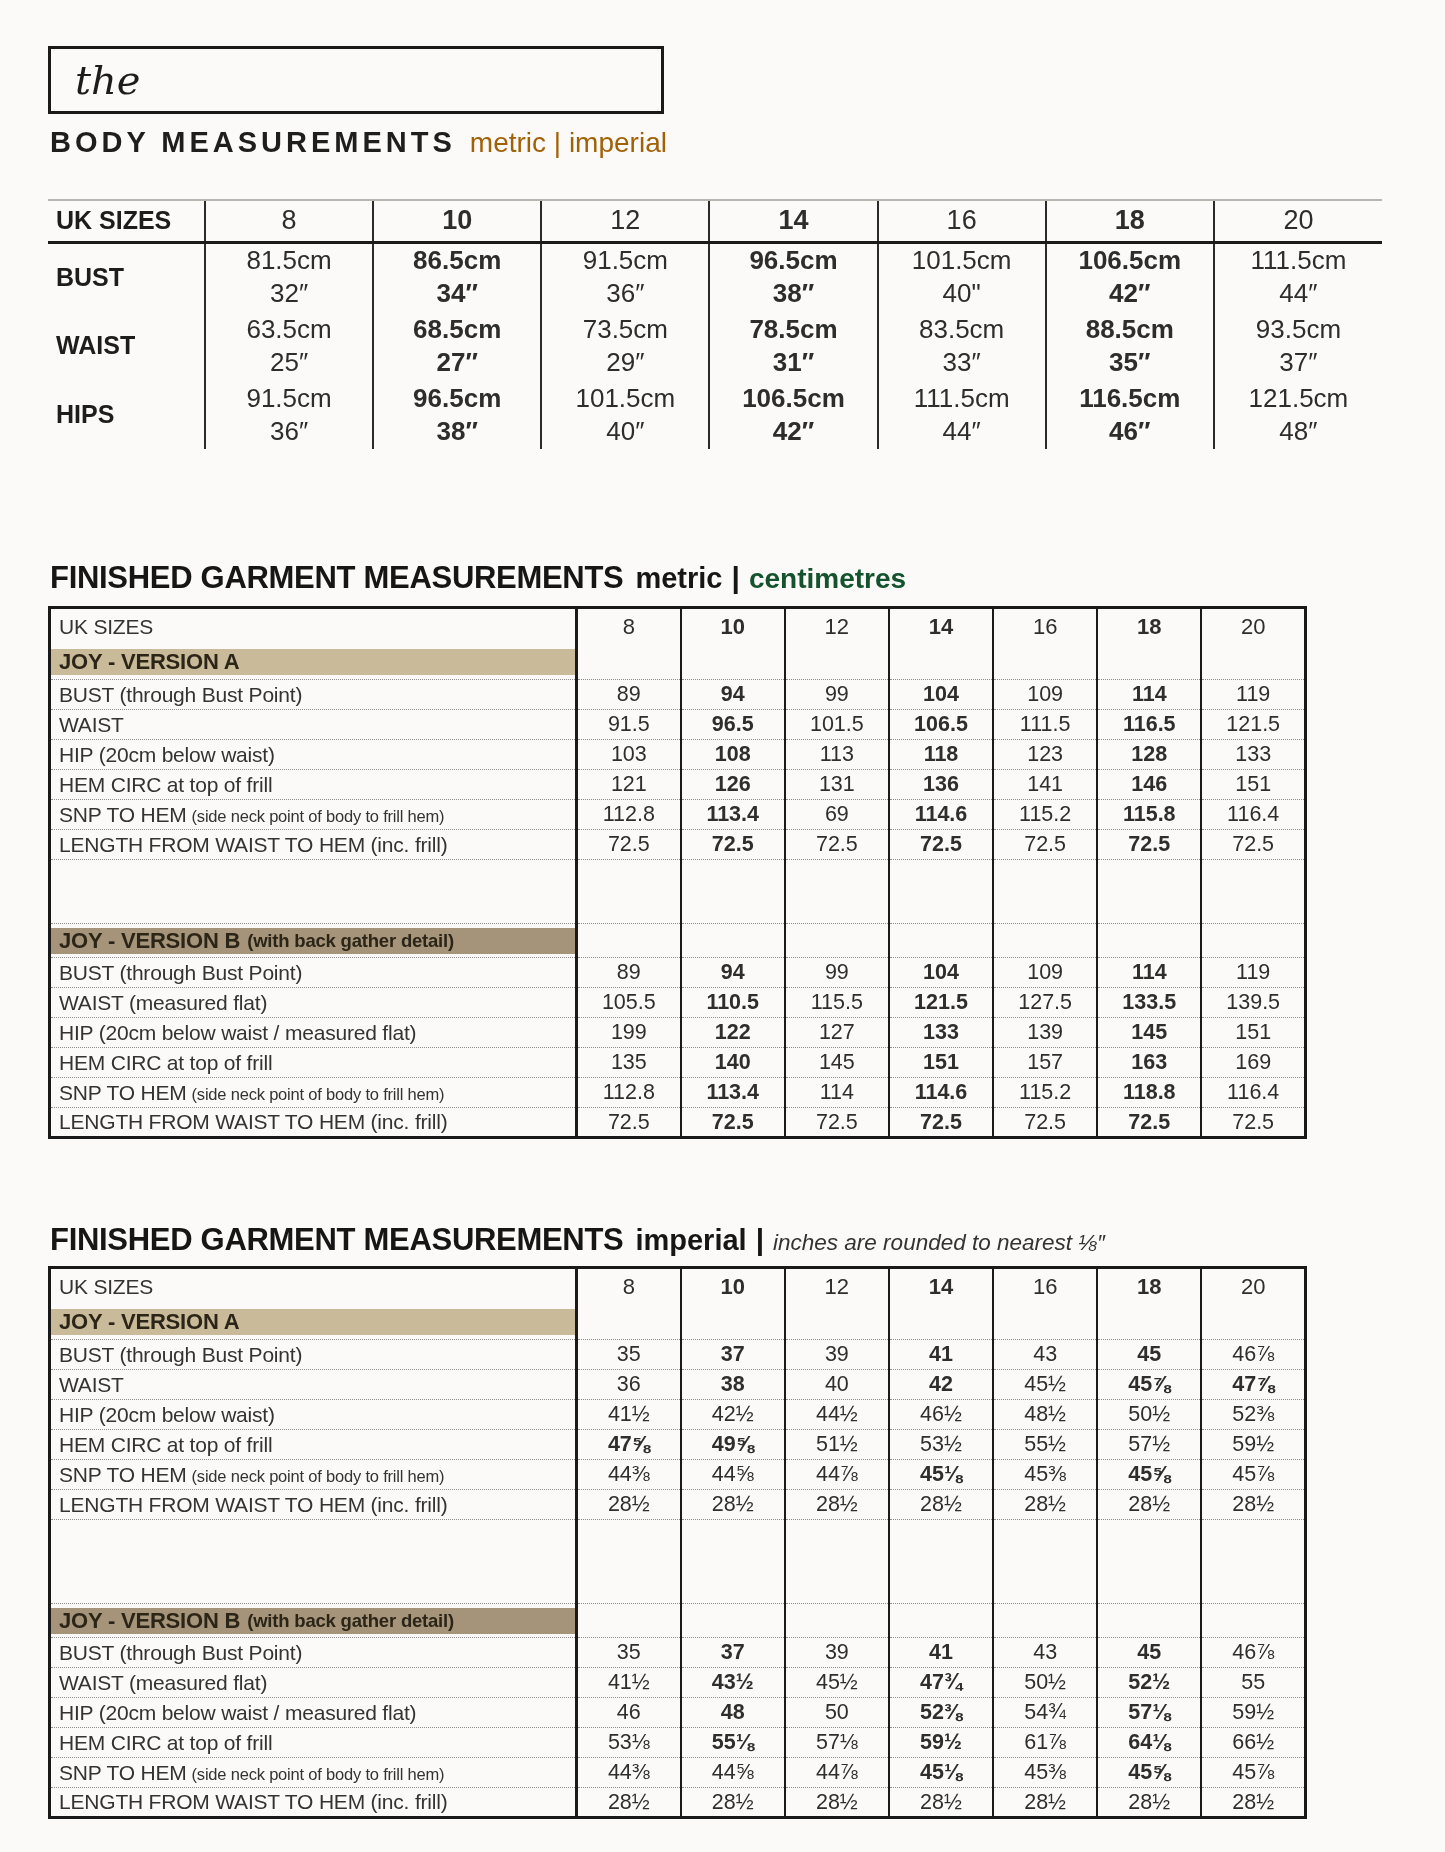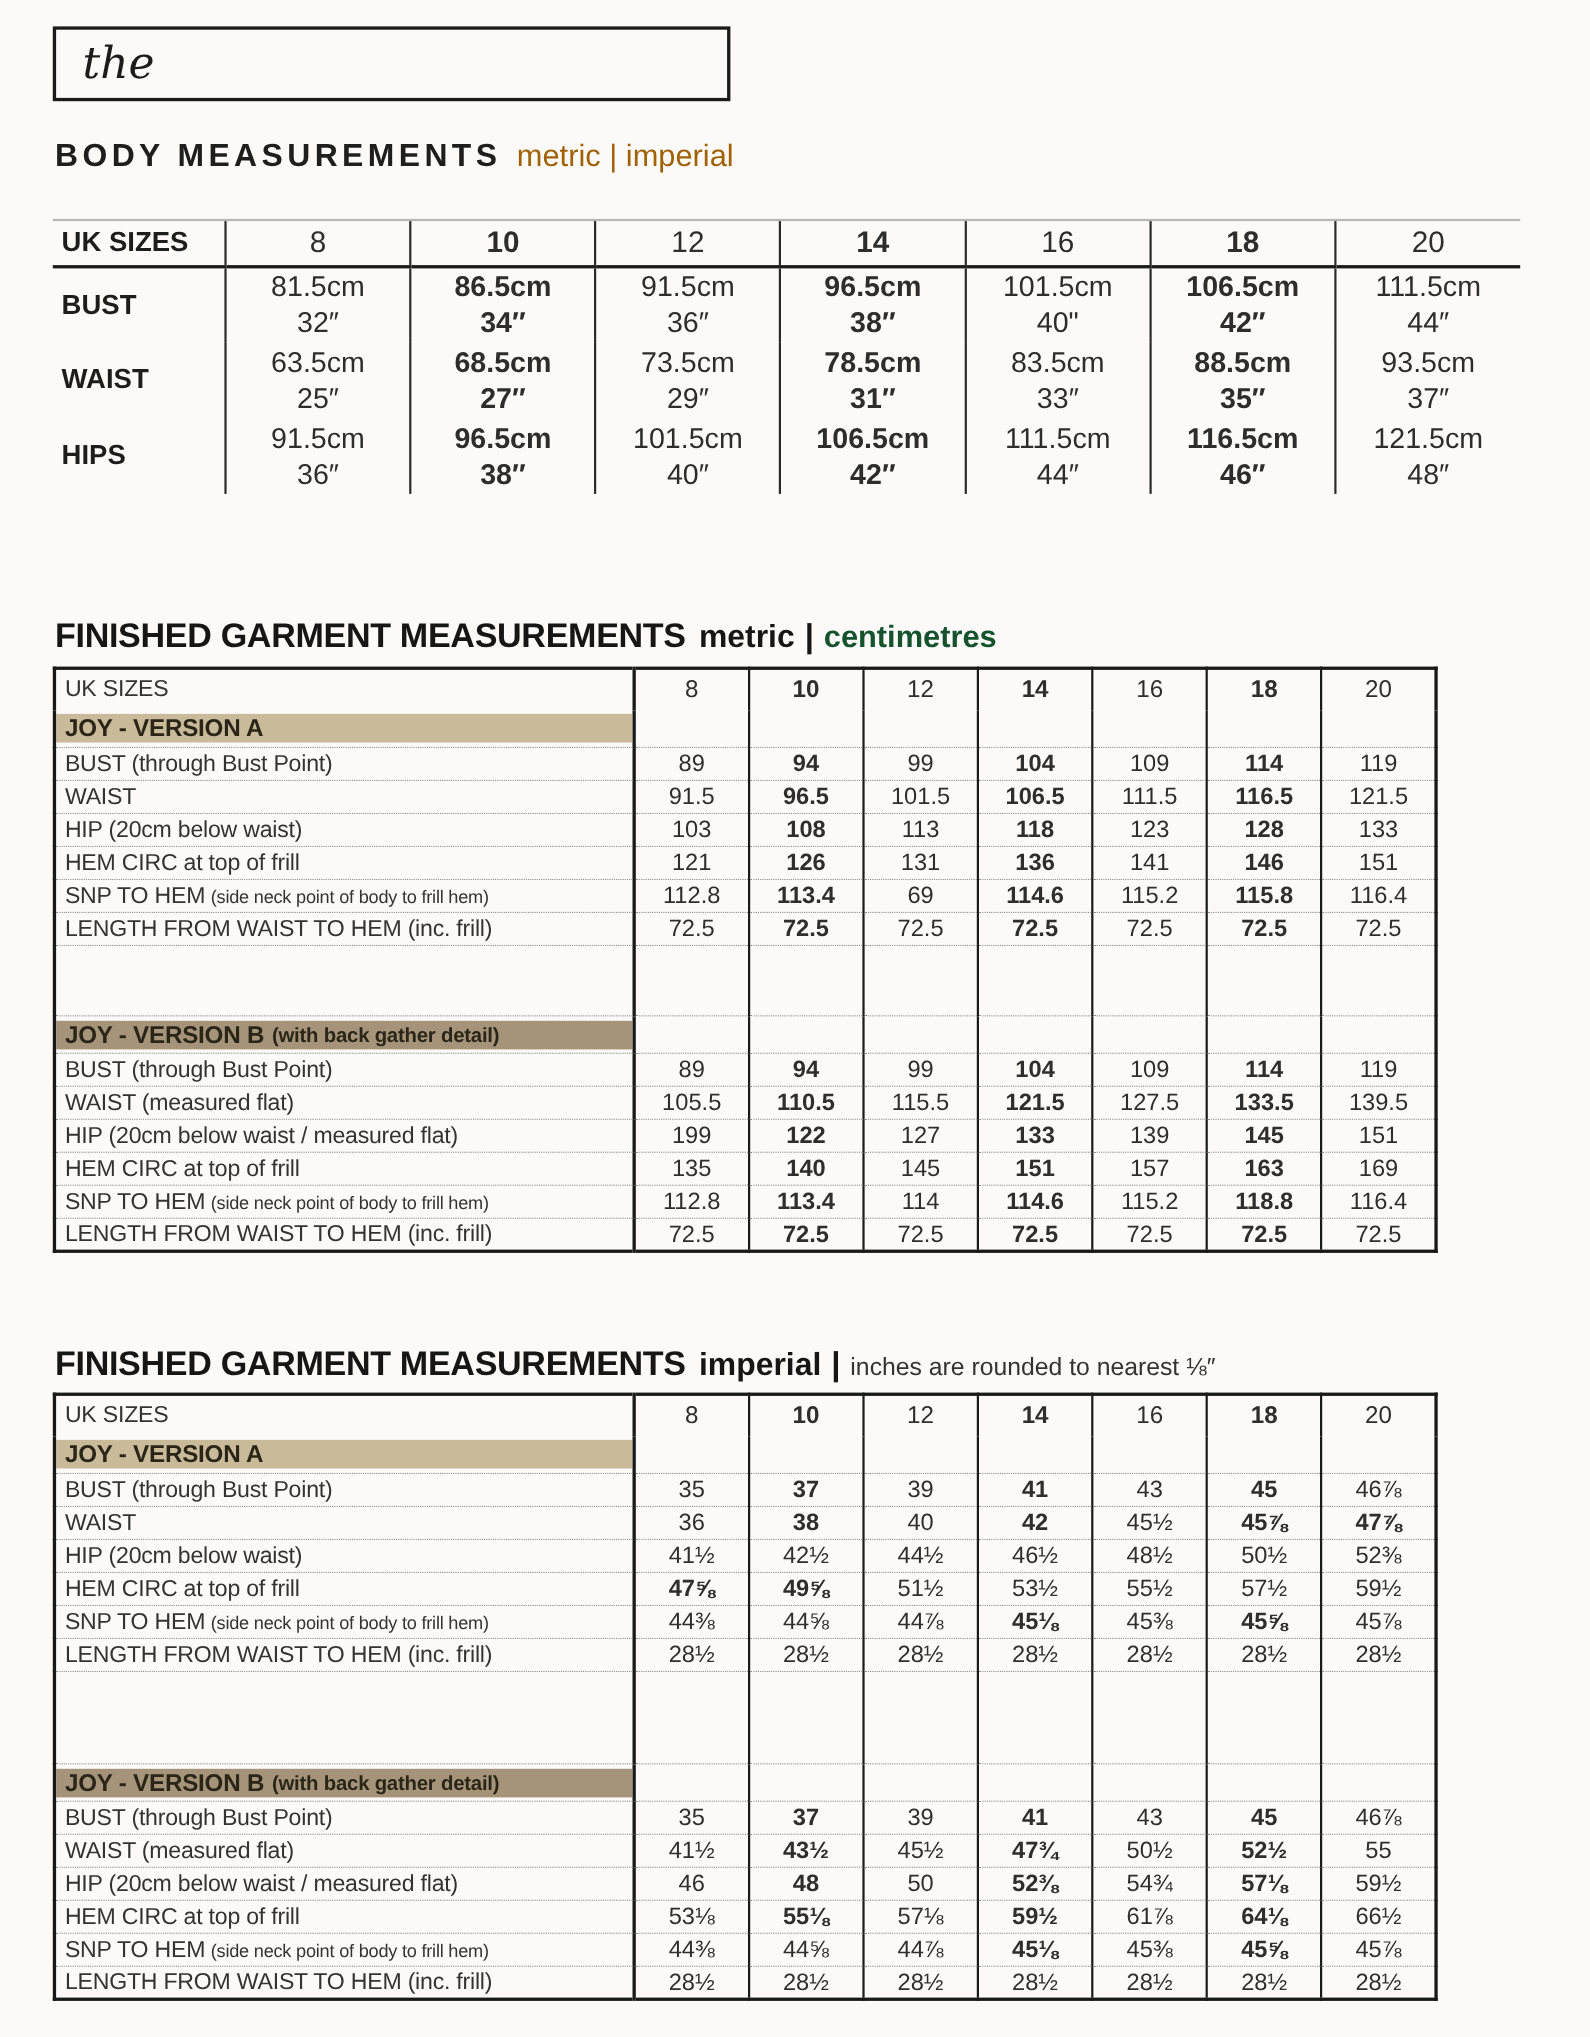--- a/index.html
+++ b/index.html
@@ -1,31 +1,31 @@
 <!DOCTYPE html>
 <html><head>
 <meta charset="utf-8">
 <style>
   html,body{margin:0;padding:0;background:#e8e8e8;}
   .page{position:relative;width:1445px;height:1852px;background:#fbfaf8;
         font-family:"Liberation Sans","DejaVu Sans",sans-serif;color:#222;overflow:hidden;margin:0 auto;}
   
-  .titlebox{position:absolute;left:48px;top:24px;width:586px;height:62px;border:3px solid #1a1a1a;
+  .titlebox{position:absolute;left:48px;top:46px;width:586px;height:62px;border:3px solid #1a1a1a;
             display:flex;align-items:center;padding-left:24px;box-sizing:content-box;}
   .title-the{font-family:"DejaVu Serif","Liberation Serif",serif;font-style:italic;font-size:40px;color:#1c1c1c;}
   .title-name{font-weight:bold;font-size:42px;letter-spacing:1.5px;color:#1c1c1c;margin-left:12px;}
   
   .h-block{position:absolute;left:50px;white-space:nowrap;}
   .h-body-main{font-weight:bold;font-size:29px;letter-spacing:4px;color:#1e1e1e;}
   .h-body-sub{font-size:28px;color:#a16207;margin-left:14px;letter-spacing:0;}
   .h-heavy{font-weight:bold;font-size:31px;letter-spacing:-0.3px;color:#161616;}
   .h-unit{font-weight:bold;font-size:29px;color:#161616;margin-left:12px;}
   .h-pipe{font-weight:bold;font-size:30px;color:#161616;margin:0 9px;}
   .h-light{font-size:28px;color:#14532d;font-weight:bold;}
-  .h-note{font-size:22.5px;color:#333;}
+  .h-note{font-size:22.5px;color:#333;font-style:italic;}
   
   .toprule{position:absolute;left:48px;top:199px;width:1334px;height:2px;background:#b9b6b2;}
   
   .bwrap{position:absolute;left:48px;top:201px;width:1334px;}
   table.btable{width:100%;border-collapse:collapse;table-layout:fixed;}
   .btable col.c-label{width:157px;}
   .btable tr.hdr{height:41px;}
   .btable tr.data{height:69px;}
   .btable td{padding:0;vertical-align:middle;}
   .btable td + td{border-left:2px solid #2b2b2b;}

